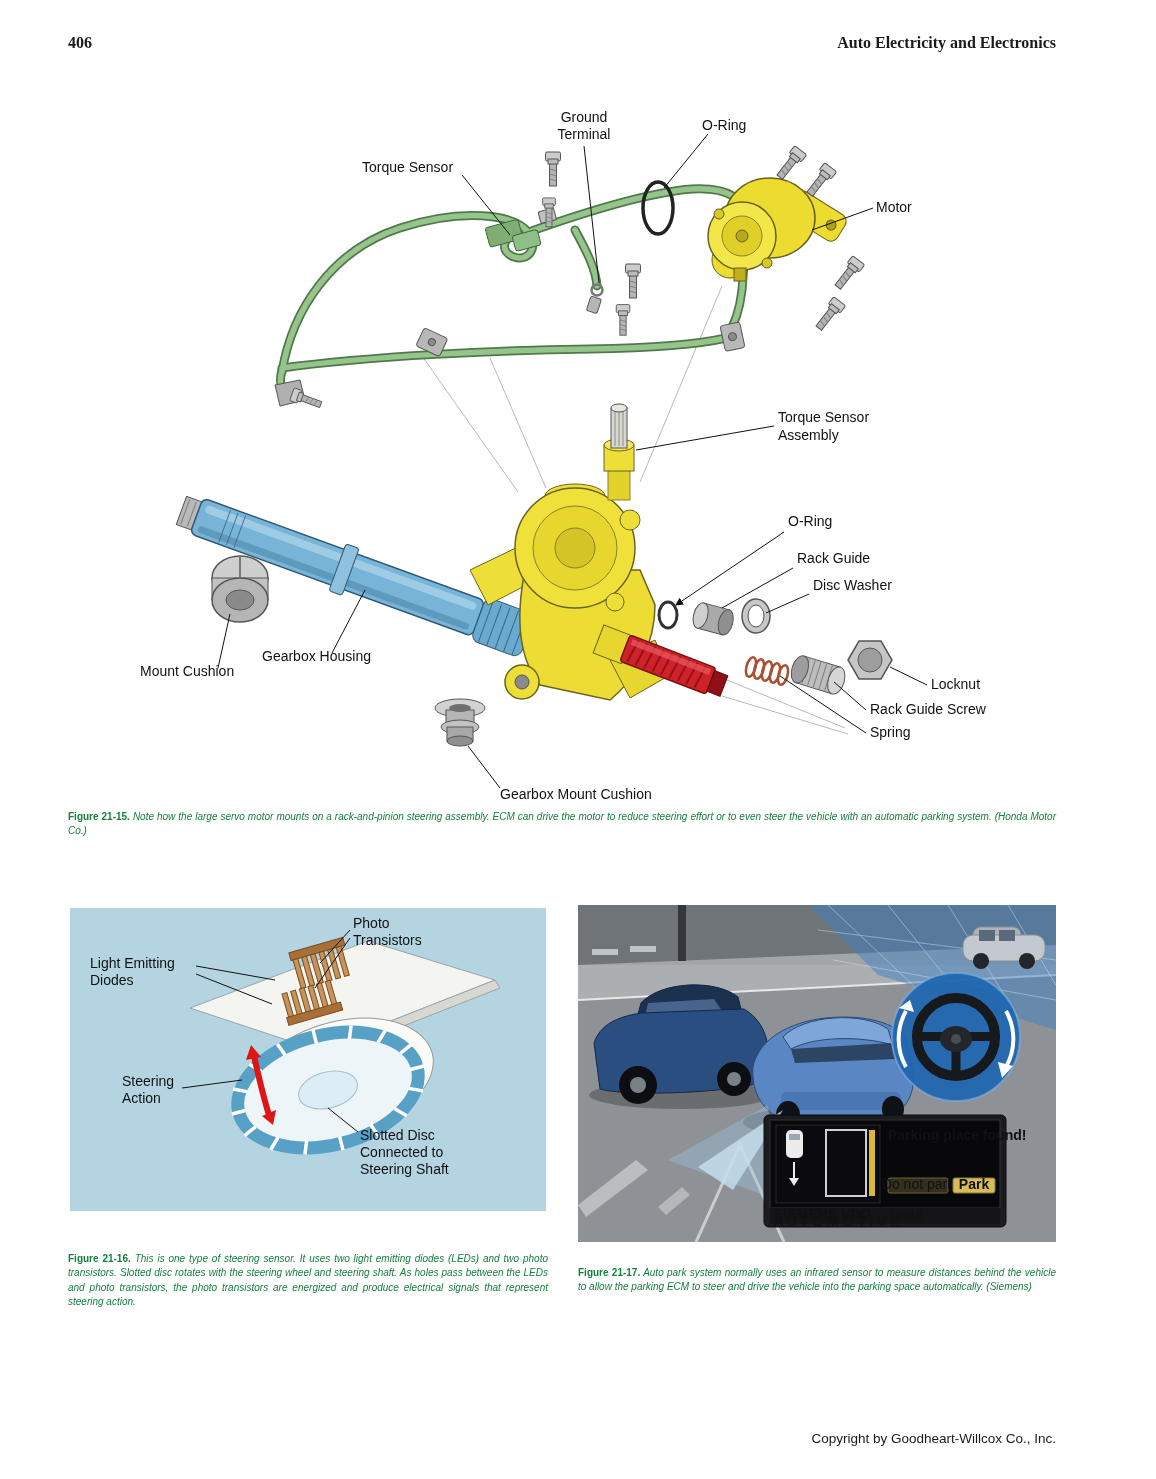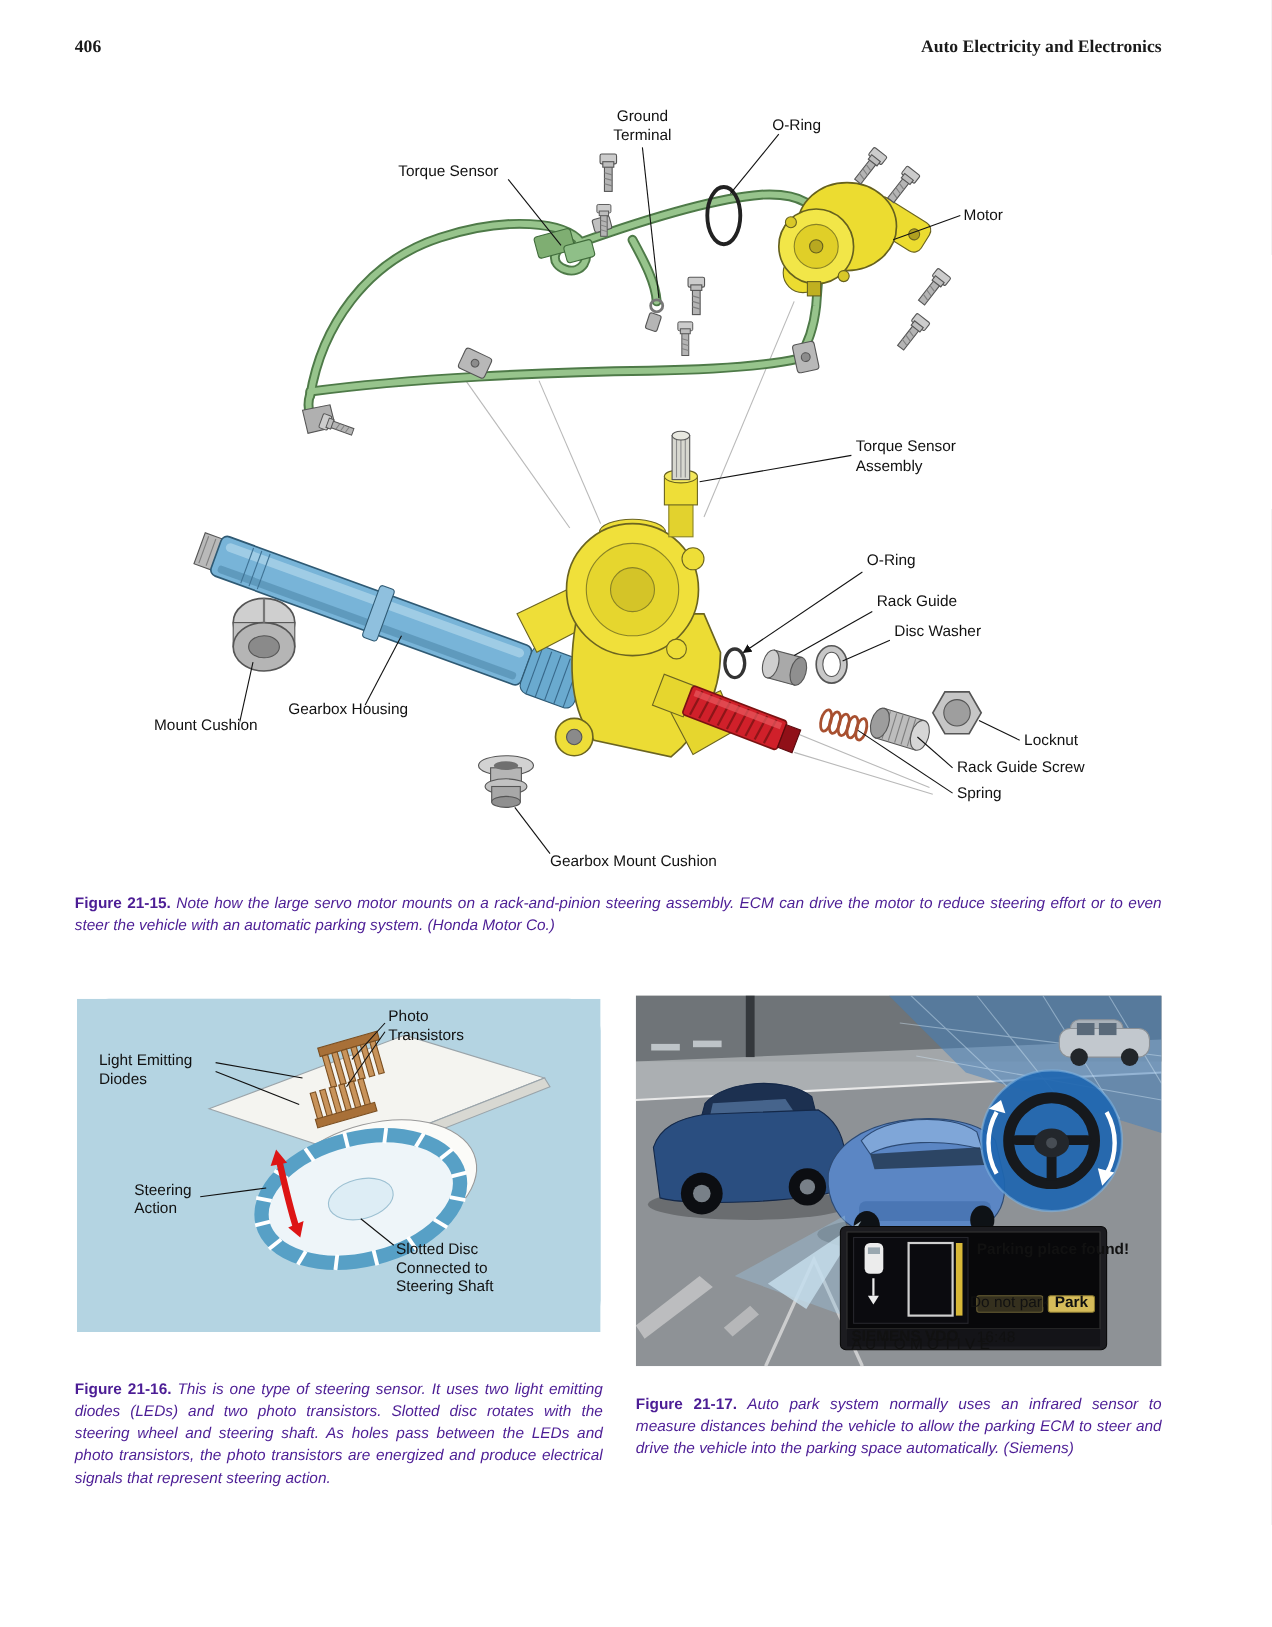--- a/index.html
+++ b/index.html
@@ -10,21 +10,21 @@
   }
   .running-head {
     position:absolute; top:34px; font-family:"Liberation Serif", serif;
     font-weight:bold; font-size:16px; color:#1a1a1a;
   }
   .head-left  { left:68px; }
   .head-right { right:100px; }
   .figure-abs { position:absolute; }
   .fig16-box  { background:#b4d4e2; }
   .caption {
-    position:absolute; font-size:14px; line-height:1.44; color:#4c1d95;
+    position:absolute; font-size:10px; line-height:1.44; color:#15803d;
     text-align:justify; font-style:italic;
   }
   .caption .cap-label { font-style:normal; font-weight:bold; }
   .footer {
     position:absolute; top:1431px; left:0; width:1056px; text-align:right;
     font-size:13.5px; color:#1a1a1a;
   }
   svg text { font-family:"Liberation Sans", sans-serif; font-size:14px; fill:#111; }
   .leader { stroke:#111; stroke-width:1; fill:none; }
   .guide  { stroke:#b9b9b9; stroke-width:1; fill:none; }
@@ -32,21 +32,21 @@
   .wire-i { stroke:#97c48c; stroke-width:5.5; fill:none; stroke-linecap:round; }
 </style>
 </head>
 <body>
 
 <div class="page">
 
   <div class="running-head head-left">406</div>
   <div class="running-head head-right">Auto Electricity and Electronics</div>
 
-  <div class="figure-abs" style="left:70px; top:88px; width:990px; height:715px;">
+  <div class="figure-abs" style="left:70px; top:100px; width:990px; height:715px;">
     <svg width="990" height="715" viewBox="0 0 990 715">
       <defs>
         <marker id="arrK" markerWidth="8" markerHeight="8" refX="7" refY="4" orient="auto">
             <path d="M0,0L8,4L0,8Z" fill="#111"></path>
           </marker>
         <g id="bolt">
           <rect x="-3.5" y="5" width="7" height="23" fill="#b4b4b4" stroke="#555" stroke-width="1"></rect>
           <line x1="-3.5" y1="11" x2="3.5" y2="13" stroke="#808080" stroke-width="1"></line>
           <line x1="-3.5" y1="16" x2="3.5" y2="18" stroke="#808080" stroke-width="1"></line>
           <line x1="-3.5" y1="21" x2="3.5" y2="23" stroke="#808080" stroke-width="1"></line>
@@ -495,14 +495,15 @@
         <text x="118" y="100" font-size="8" fill="#e0b838">16:48</text>
       </g>
     </svg>
   </div>
 
   <div class="caption" style="left:578px; top:1266px; width:478px;">
     <span class="cap-label">Figure 21-17.</span>
     <span class="cap-text">Auto park system normally uses an infrared sensor to measure distances behind the vehicle to allow the parking ECM to steer and drive the vehicle into the parking space automatically. (Siemens)</span>
   </div>
 
+  <div class="footer">Copyright by Goodheart-Willcox Co., Inc.</div>
 
 </div>
 
 </body></html>

